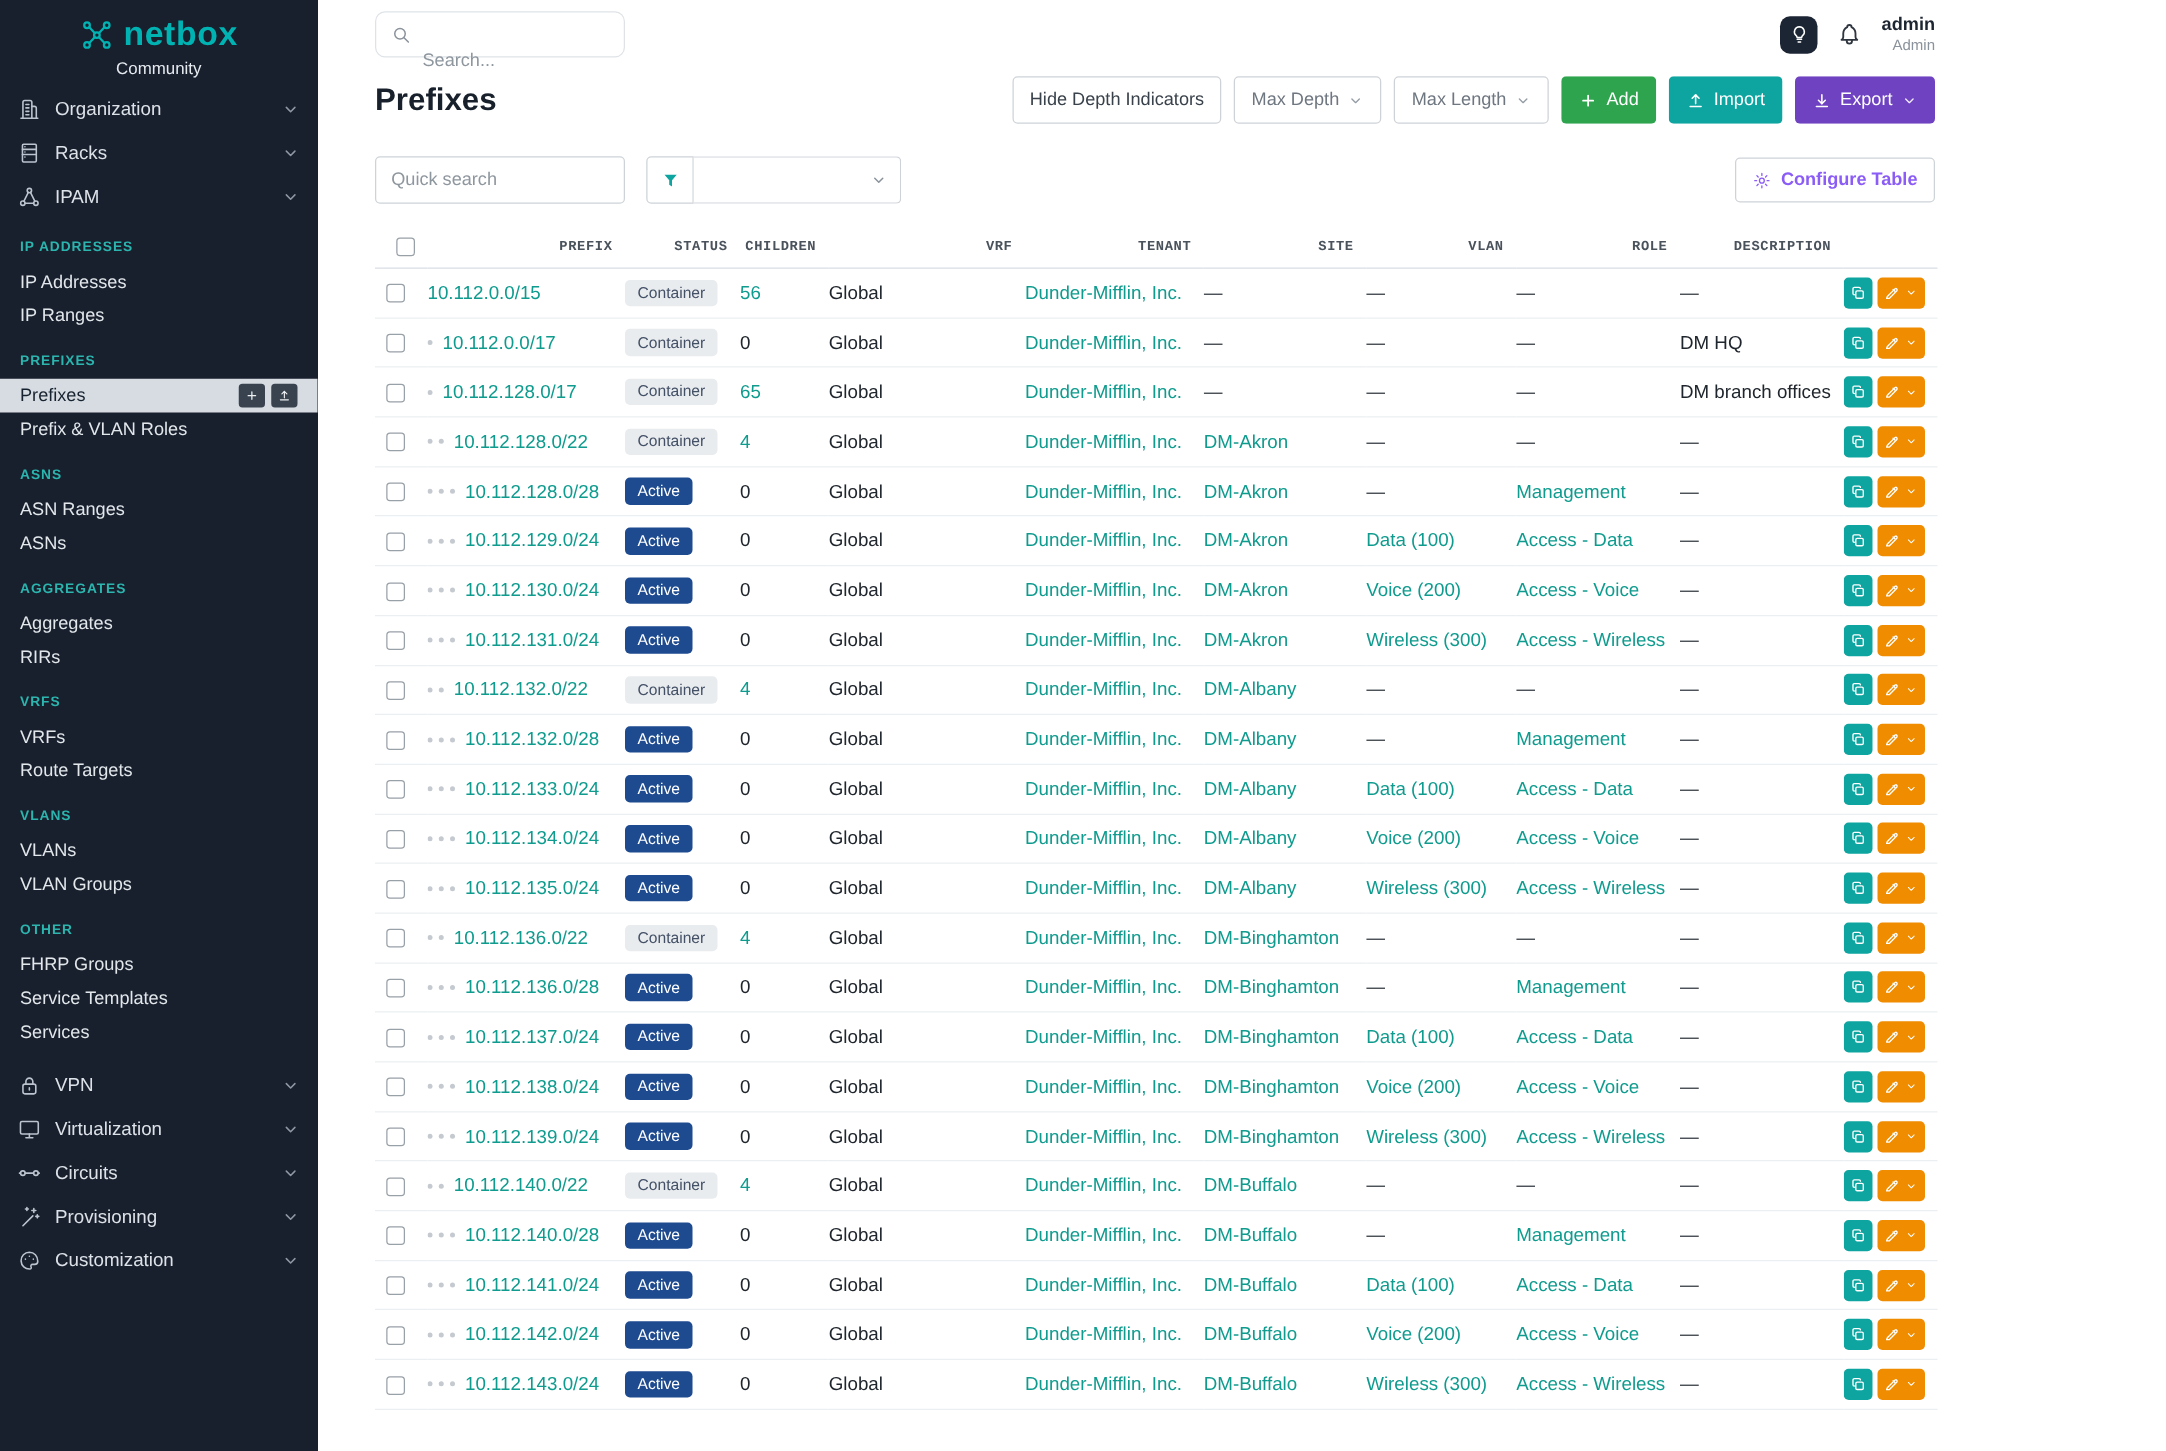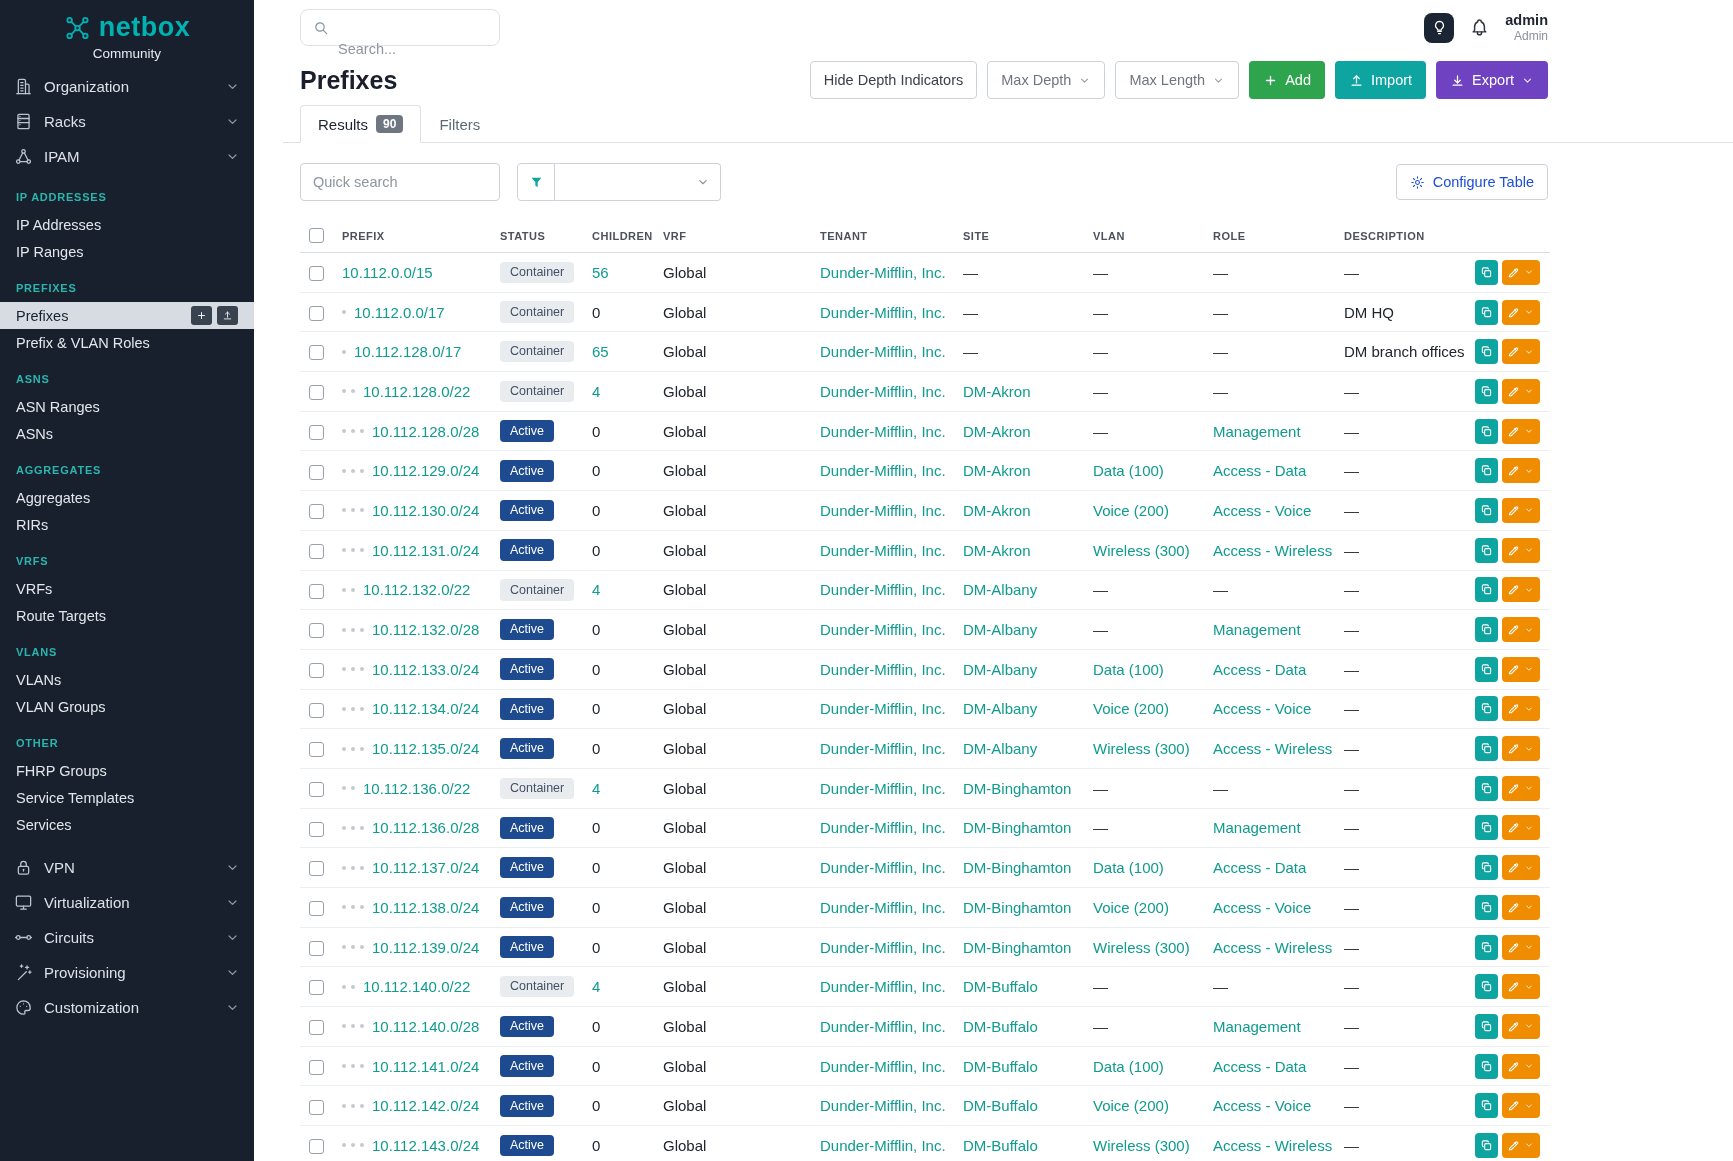--- a/index.html
+++ b/index.html
@@ -62,27 +62,27 @@
   .tab-badge { background: #6e7781; color: #fff; font-size: 12px; font-weight: 600; padding: 3px 7px; border-radius: 4px; line-height: 1; }
 
   .toolbar { display: flex; align-items: center; padding: 20px 185px 18px 17px; }
   .qsearch { width: 200px; height: 38px; border: 1px solid #ced3d9; border-radius: 4px; padding: 0 12px; font: inherit; font-size: 14.5px; color: #ef4444; outline: none; }
   .qsearch::placeholder { color: #8e969e; }
   .filter-group { display: flex; margin-left: 17px; }
   .filter-btn { width: 38px; height: 38px; border: 1px solid #ced3d9; border-radius: 4px 0 0 4px; background: #fff; display: inline-flex; align-items: center; justify-content: center; color: #0ea5a0; cursor: pointer; }
   .filter-btn .ic { width: 15px; height: 15px; }
   .filter-select { width: 166px; height: 38px; border: 1px solid #ced3d9; border-left: none; border-radius: 0 4px 4px 0; display: flex; align-items: center; justify-content: flex-end; padding: 0 10px; color: #8a929b; cursor: pointer; background: #fff; }
   .filter-select .ic { width: 14px; height: 14px; }
-  .configure-btn { margin-left: auto; height: 36px; border: 1px solid #ced3d9; border-radius: 4px; background: #fff; display: inline-flex; align-items: center; gap: 8px; padding: 0 13px; font-family: inherit; font-size: 14.5px; color: #1d4ed8; cursor: pointer; }
+  .configure-btn { margin-left: auto; height: 36px; border: 1px solid #ced3d9; border-radius: 4px; background: #fff; display: inline-flex; align-items: center; gap: 8px; padding: 0 13px; font-family: inherit; font-size: 14.5px; color: #8b5cf6; cursor: pointer; font-weight: bold; }
   .configure-btn .ic { width: 15px; height: 15px; }
 
   
   .table-wrap { padding: 0 183px 0 17px; }
   table { border-collapse: collapse; table-layout: fixed; width: 1250px; }
-  th { text-align: left; font-size: 11px; font-weight: 700; letter-spacing: .045em; color: #4a525b; padding: 9px 10px 9px 0; border-bottom: 1px solid #d9dee3; white-space: nowrap; }
+  th { text-align: right; font-size: 11px; font-weight: 700; letter-spacing: .045em; color: #4a525b; padding: 9px 10px 9px 0; border-bottom: 1px solid #d9dee3; white-space: nowrap; font-family: Liberation Mono, monospace; }
   td { height: 39.7px; padding: 0 10px 0 0; border-bottom: 1px solid #eceff1; font-size: 15px; color: #20262d; white-space: nowrap; overflow: hidden; }
   th:first-child, td:first-child { padding-left: 9px; }
   .checkbox { display: inline-block; width: 15px; height: 15px; border: 1px solid #98a0a8; border-radius: 3px; background: #fff; cursor: pointer; vertical-align: middle; }
   .prefix-cell { display: flex; align-items: center; }
   .dots { display: inline-flex; gap: 5px; margin-right: 8px; }
   .dot { width: 4px; height: 4px; border-radius: 50%; background: #c4cad0; }
   .link { color: #0f9b8e; text-decoration: none; cursor: pointer; }
   .dash { color: #343a40; }
   .badge { display: inline-block; padding: 4.5px 10px; border-radius: 4px; font-size: 12.5px; font-weight: 500; line-height: 1; }
   .badge-container { background: #e9ecef; color: #435066; }
@@ -391,27 +391,20 @@
           </span>
         <span>Export</span>
         <span class="ic ic-chev">
             <svg viewBox="0 0 24 24" fill="none" stroke="currentColor" stroke-width="2" stroke-linecap="round" stroke-linejoin="round">
               <path d="m6.5 9.5 5.5 5.5 5.5-5.5"></path>
             </svg>
           </span>
       </button>
     </div>
 
-    <div class="tabs">
-      <div class="tab active">
-        <span>Results</span>
-        <span class="tab-badge">90</span>
-      </div>
-      <div class="tab">Filters</div>
-    </div>
 
     <div class="toolbar">
       <input class="qsearch" placeholder="Quick search" style="">
       <div class="filter-group">
         <button class="filter-btn">
           <span class="ic">
               <svg viewBox="0 0 24 24" fill="currentColor">
                 <path d="M4.2 4.5h15.6l-6 7.1v7.9l-3.6-2.2v-5.7z"></path>
               </svg>
             </span>

